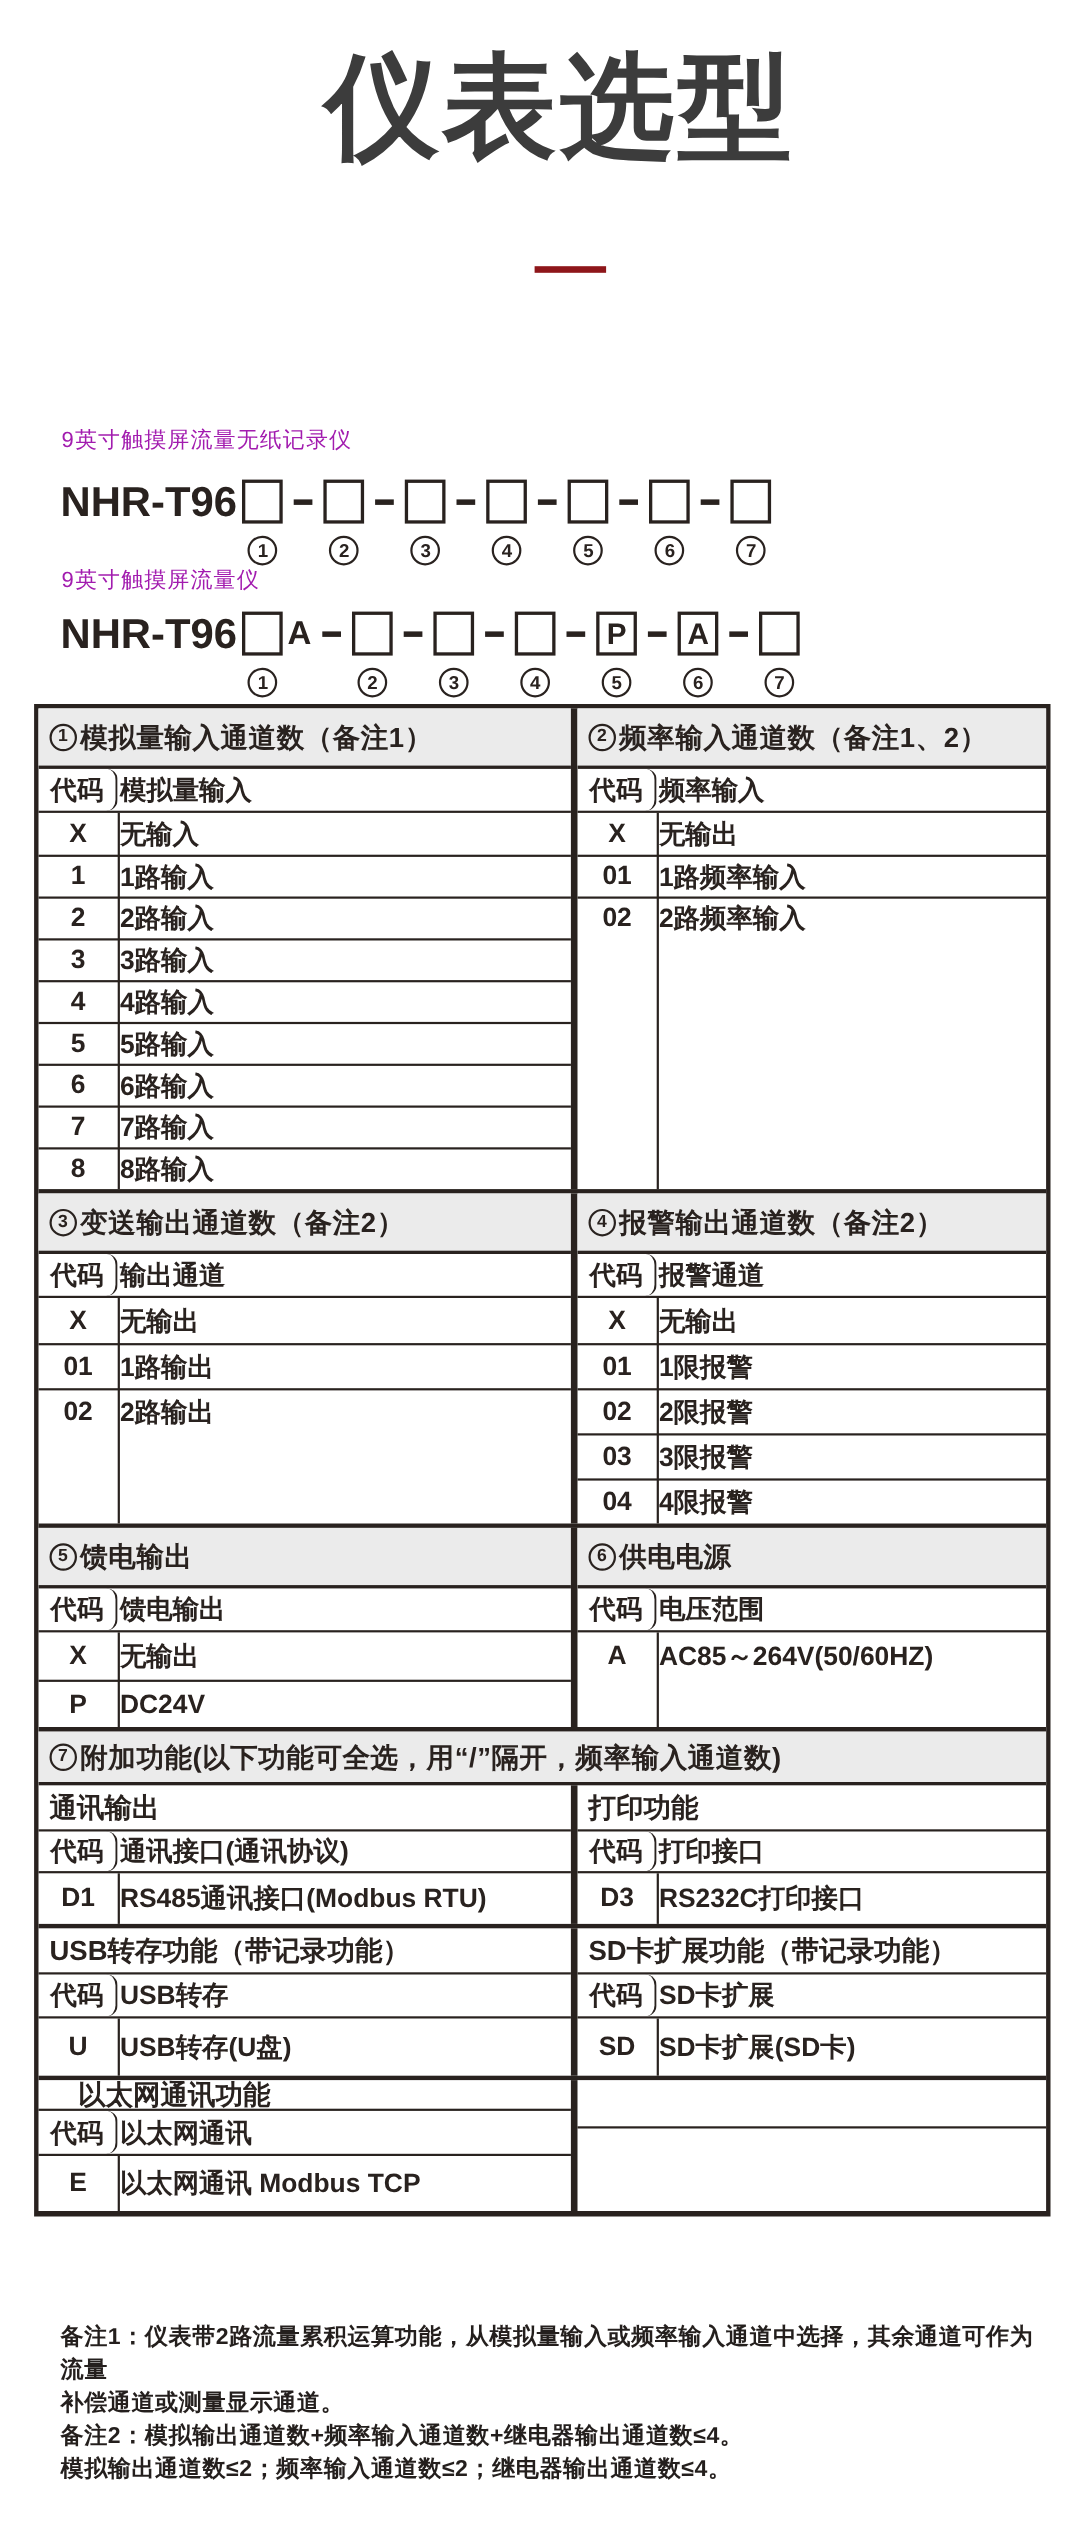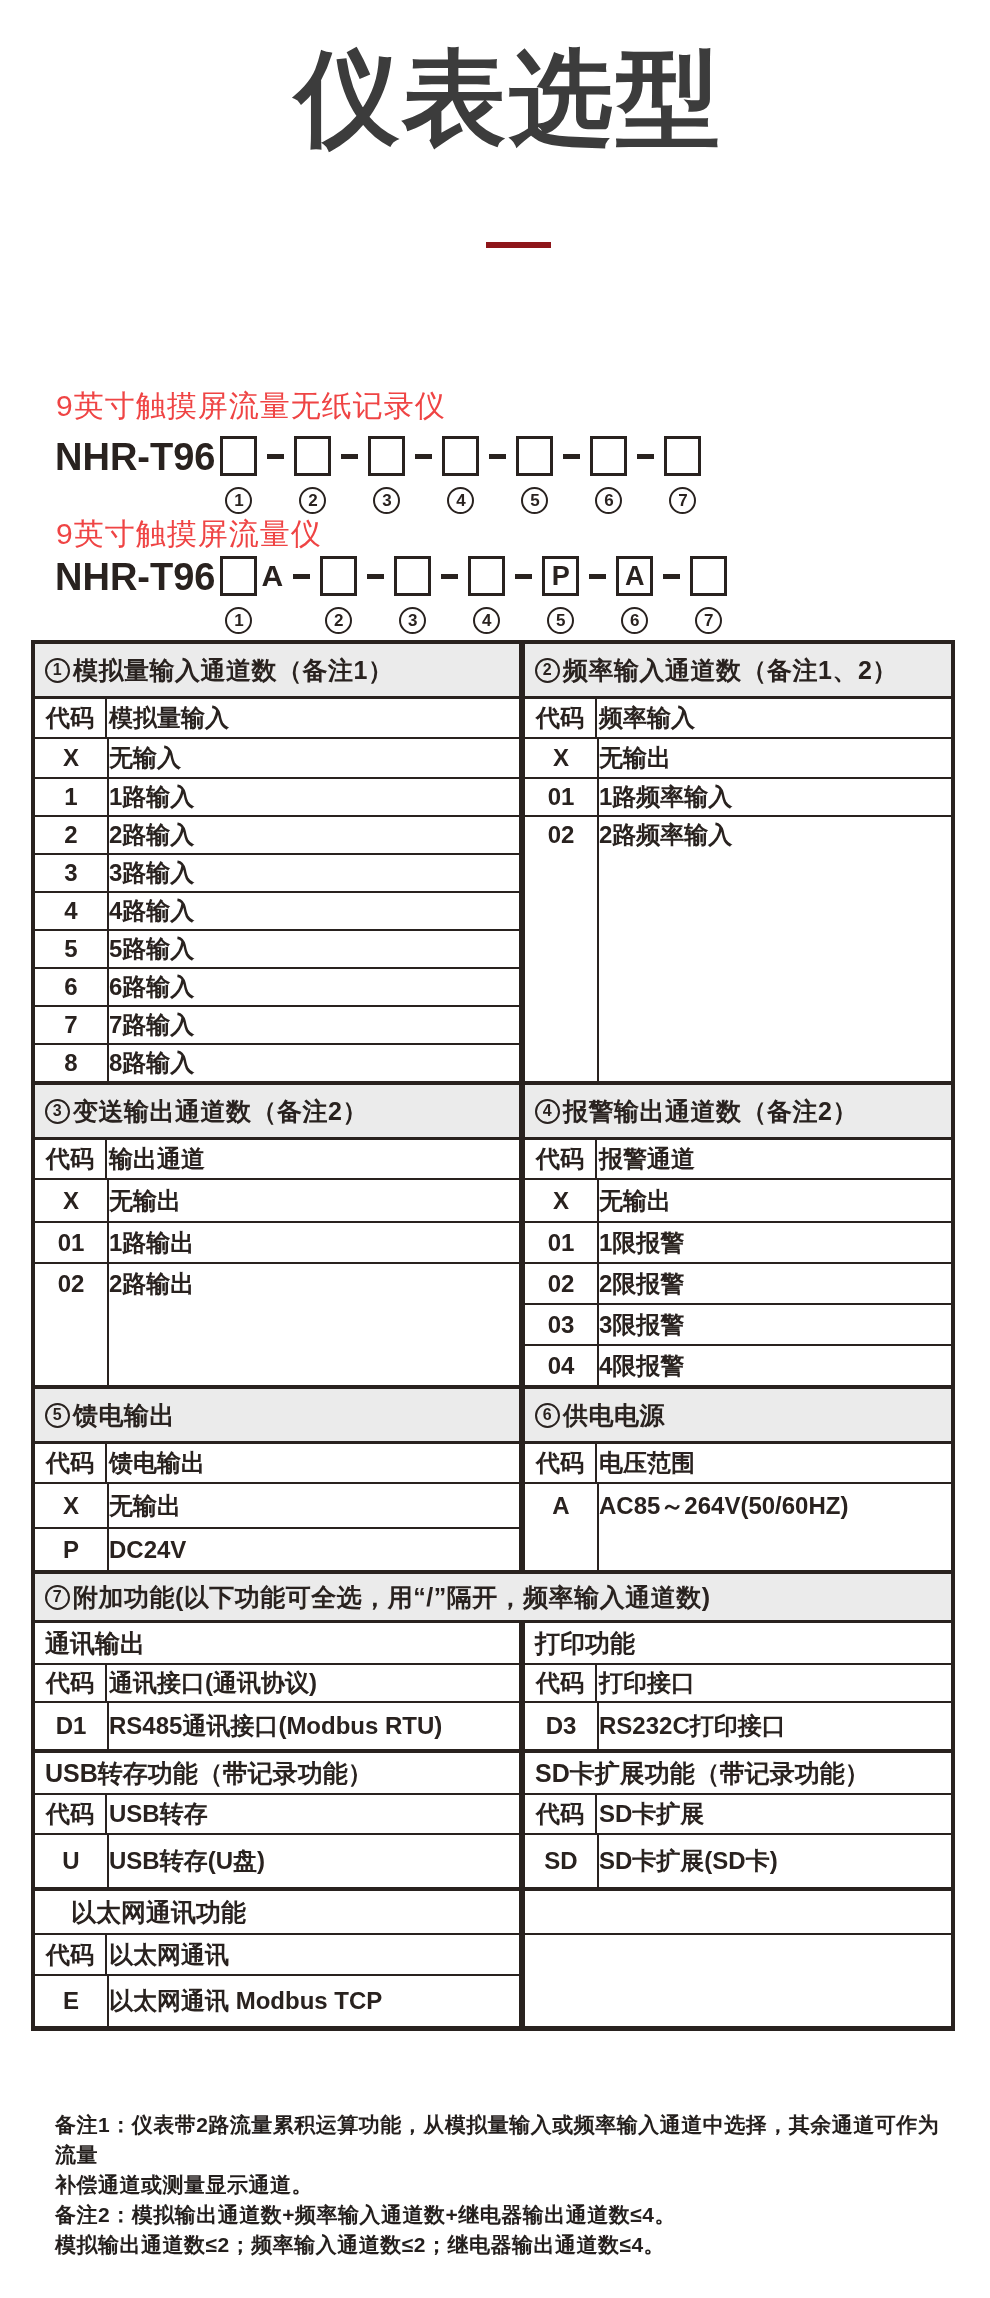--- a/index.html
+++ b/index.html
@@ -18,21 +18,21 @@
   
   .page-title{
     position:absolute;top:36px;left:0;right:0;text-align:center;
     font-size:104px;line-height:1.2;font-weight:800;color:var(--title);
     letter-spacing:3px;transform:translateX(14px);
   }
   .title-bar{
     position:absolute;top:242px;left:486px;width:65px;height:6px;background:var(--red);
   }
   
-  .mlabel{position:absolute;left:56px;font-size:30px;font-weight:500;color:#ef4444;letter-spacing:1px;}
+  .mlabel{position:absolute;left:56px;font-size:20px;font-weight:500;color:#a21caf;letter-spacing:1px;}
   .mlabel1{top:386px;}
   .mlabel2{top:514px;}
   .codeline{position:absolute;left:55px;display:flex;align-items:flex-start;}
   .codeline1{top:436px;}
   .codeline2{top:556px;}
   .prefix{font-size:38px;font-weight:700;line-height:42px;margin-right:5px;letter-spacing:0;}
   .slot{display:flex;flex-direction:column;align-items:center;}
   .mbox{
     width:37px;height:40px;border:3px solid var(--ink);background:#fff;
     display:flex;align-items:center;justify-content:center;
@@ -66,42 +66,42 @@
     height:53px;background:var(--gray);border-bottom:3px solid var(--ink);
     display:flex;align-items:center;padding-left:10px;
     font-size:25px;font-weight:700;letter-spacing:0.5px;
   }
   .cnum{
     display:inline-flex;align-items:center;justify-content:center;flex:none;
     width:25px;height:25px;border:2px solid currentColor;border-radius:50%;
     font-size:16px;font-weight:700;margin-right:3px;
   }
   .shead{height:40px;border-bottom:2px solid var(--ink);display:flex;align-items:center;font-size:24px;font-weight:700;}
-  .shead .cc{border-right:2px solid var(--ink);height:100%;display:flex;align-items:center;justify-content:center;}
+  .shead .cc{border-right:2px solid var(--ink);height:100%;display:flex;align-items:center;justify-content:center;border-radius:10px;}
   .subtitle{
     height:42px;border-bottom:2px solid var(--ink);
     display:flex;align-items:center;padding-left:10px;
     font-size:25px;font-weight:700;
   }
   .cc{width:72px;flex:none;display:flex;align-items:center;justify-content:center;font-weight:700;}
   .cv{flex:1;padding-left:2px;display:flex;align-items:center;font-weight:700;}
   .tbody{flex:1;position:relative;display:flex;flex-direction:column;font-size:24px;}
   .tbody::before{
     content:"";position:absolute;left:72px;top:0;bottom:0;width:2px;background:var(--ink);
   }
   .trow{display:flex;align-items:center;flex:none;}
   .trow + .trow{border-top:2px solid var(--ink);}
   .r38 .trow{height:38px;}
   .r41 .trow{height:41px;}
   .r43 .trow{height:43px;}
   .r46 .trow{height:46px;}
   .r52 .trow{height:52px;}
   .r50 .trow{height:50px;}
   .h42{height:42px;}
-  .h44{height:44px;padding-left:36px;}
+  .h44{height:28px;padding-left:36px;}
   .sh38{height:38px;}
   .sh41{height:41px;}
   .emptycell{height:44px;border-bottom:2px solid var(--ink);}
   .filler{flex:1;}
   
   .notes{
     position:absolute;left:55px;top:2110px;width:900px;
     font-size:21px;font-weight:700;line-height:30px;color:#241f1d;letter-spacing:0.5px;
   }
 </style>

